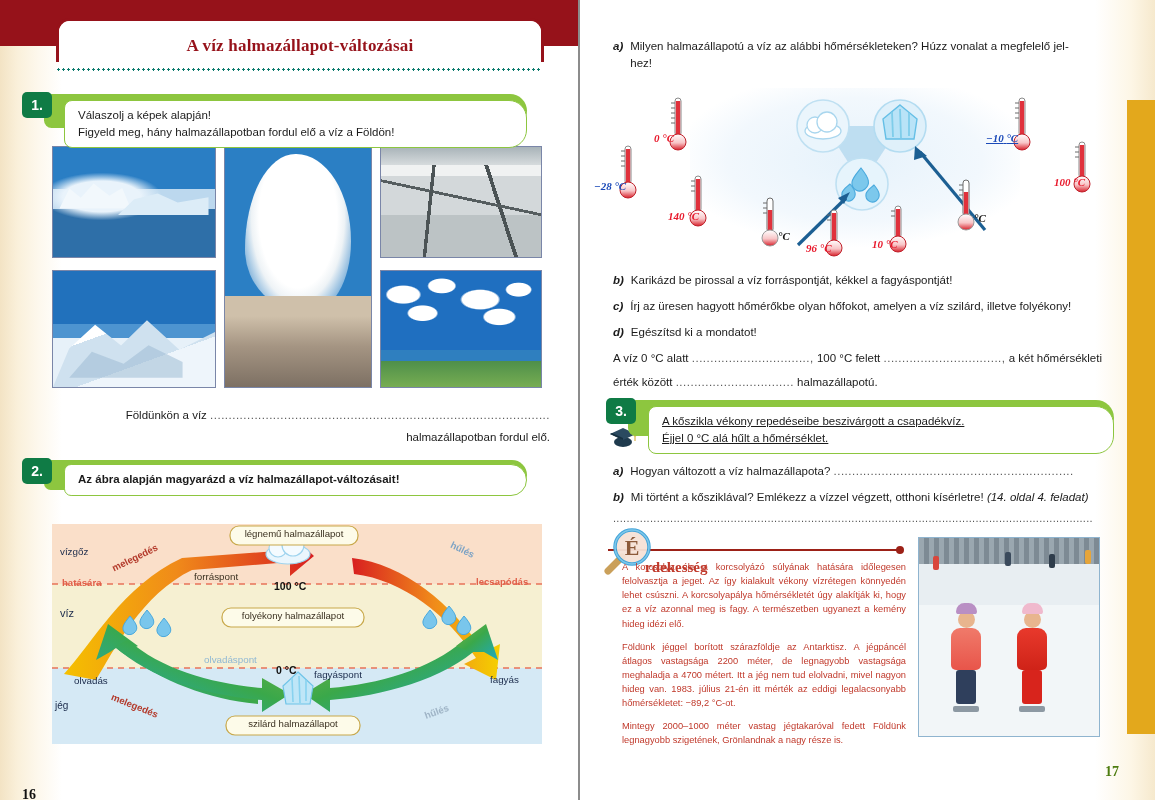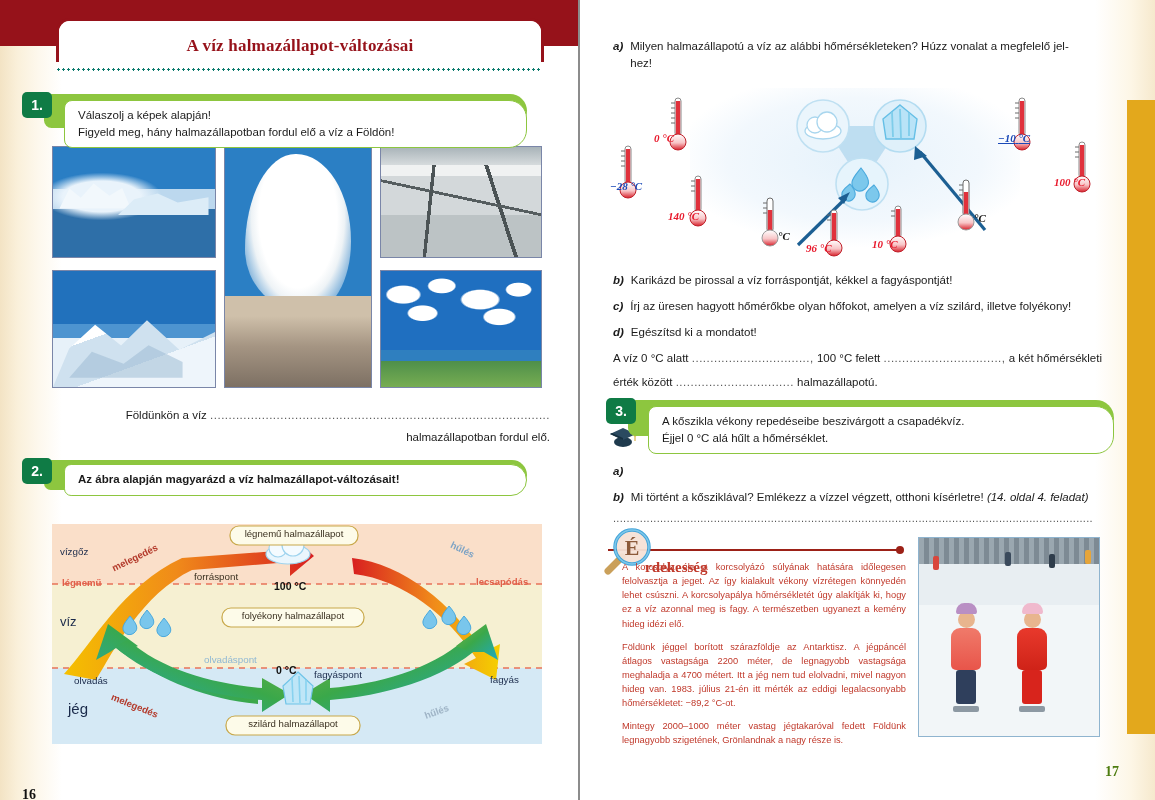--- a/index.html
+++ b/index.html
@@ -362,24 +362,24 @@
           <rect x="174" y="192" width="134" height="19" rx="9" fill="#fdfbe9" stroke="#c8a84a" stroke-width="1.2"></rect>
         </g>
       </svg>
 
       
       <div style="position:absolute; left:182px; top:4px; width:120px; text-align:center; font-size:9.6px; color:#3a3020;">légnemű halmazállapot</div>
       <div style="position:absolute; left:174px; top:86px; width:134px; text-align:center; font-size:9.6px; color:#3a3020;">folyékony halmazállapot</div>
       <div style="position:absolute; left:178px; top:194px; width:126px; text-align:center; font-size:9.6px; color:#3a3020;">szilárd halmazállapot</div>
 
       <div style="position:absolute; left:8px; top:22px; font-size:9.8px; color:#1a2a4a;">vízgőz</div>
-      <div style="position:absolute; left:8px; top:90px; font-size:13px; color:#1a2a4a;">víz</div>
-      <div style="position:absolute; left:16px; top:176px; font-size:15px; color:#1a2a4a;">jég</div>
-
-      <div style="position:absolute; left:10px; top:53px; font-size:9.6px; color:#e0604a; font-weight:bold;">légnemű</div>
+      <div style="position:absolute; left:8px; top:83px; font-size:11px; color:#1a2a4a;">víz</div>
+      <div style="position:absolute; left:3px; top:176px; font-size:10px; color:#1a2a4a;">jég</div>
+
+      <div style="position:absolute; left:10px; top:53px; font-size:9.6px; color:#e0604a; font-weight:bold;">hatására</div>
       <div style="position:absolute; left:58px; top:28px; font-size:9.6px; color:#b33a2b; font-weight:bold; transform:rotate(-26deg);">melegedés</div>
       <div style="position:absolute; left:398px; top:20px; font-size:9.6px; color:#7da3c4; font-weight:bold; transform:rotate(26deg);">hűlés</div>
       <div style="position:absolute; left:424px; top:52px; font-size:9.6px; color:#e0604a; font-weight:bold;">lecsapódás</div>
 
       <div style="position:absolute; left:22px; top:151px; font-size:9.8px; color:#1a2a4a;">olvadás</div>
       <div style="position:absolute; left:58px; top:176px; font-size:9.6px; color:#b33a2b; font-weight:bold; transform:rotate(22deg);">melegedés</div>
       <div style="position:absolute; left:372px; top:182px; font-size:9.6px; color:#9fb4c6; font-weight:bold; transform:rotate(-20deg);">hűlés</div>
       <div style="position:absolute; left:438px; top:150px; font-size:9.8px; color:#1a2a4a;">fagyás</div>
 
       <div style="position:absolute; left:142px; top:47px; font-size:9.8px; color:#3a3020;">forráspont</div>
@@ -552,39 +552,39 @@
             <line x1="-7" y1="15" x2="-3" y2="15"></line>
           </g>
           <circle cx="0" cy="42" r="8" fill="url(#bulb)" stroke="#c0202a" stroke-width="1"></circle>
         </g>
       </svg>
 
       
       <div style="position:absolute; left:44px; top:52px; font:italic bold 11px 'Liberation Serif',serif; color:#e8192c;">
         <span>0</span> <span>°C</span>
       </div>
-      <div style="position:absolute; left:-16px; top:100px; font:italic bold 11px 'Liberation Serif',serif; color:#1a49b8; white-space:nowrap;margin-left:16px;">
+      <div style="position:absolute; left:-16px; top:100px; font:italic bold 11px 'Liberation Serif',serif; color:#1a49b8; white-space:nowrap;">
         <span>−28</span> <span style="color:#1a49b8">°C</span>
       </div>
       <div style="position:absolute; left:58px; top:130px; font:italic bold 11px 'Liberation Serif',serif; color:#e8192c; white-space:nowrap;">
         <span>140</span> <span>°C</span>
       </div>
       <div style="position:absolute; left:168px; top:150px; font:italic bold 11px 'Liberation Serif',serif; color:#111;">
         <span></span><span>°C</span>
       </div>
       <div style="position:absolute; left:196px; top:162px; font:italic bold 11px 'Liberation Serif',serif; color:#e8192c; white-space:nowrap;">
         <span>96</span> <span>°C</span>
       </div>
       <div style="position:absolute; left:262px; top:158px; font:italic bold 11px 'Liberation Serif',serif; color:#e8192c; white-space:nowrap;">
         <span>10</span> <span>°C</span>
       </div>
       <div style="position:absolute; left:364px; top:132px; font:italic bold 11px 'Liberation Serif',serif; color:#111;">
         <span></span><span>°C</span>
       </div>
-      <div style="position:absolute; left:388px; top:52px; font:italic bold 11px 'Liberation Serif',serif; color:#1a49b8; white-space:nowrap;text-decoration:underline;">
+      <div style="position:absolute; left:376px; top:52px; font:italic bold 11px 'Liberation Serif',serif; color:#1a49b8; white-space:nowrap;text-decoration:underline;">
         <span>−10</span> <span>°C</span>
       </div>
       <div style="position:absolute; left:444px; top:96px; font:italic bold 11px 'Liberation Serif',serif; color:#e8192c; white-space:nowrap;">
         <span>100</span> <span>°C</span>
       </div>
     </div>
 
     <div class="q-row" style="left:33px; top:272px; width:500px;">
       <span class="q-lbl">b)</span>
       <span>Karikázd be pirossal a víz forráspontját, kékkel a fagyáspontját!</span>
@@ -615,28 +615,32 @@
 
       <div style="position:absolute; left:2px; top:28px; width:30px; height:22px;">
         <svg width="30" height="22" viewBox="0 0 30 22">
           <ellipse cx="15" cy="16" rx="9" ry="5" fill="#1f3a4d"></ellipse>
           <polygon points="2,8 15,2 28,8 15,14" fill="#2b4a60"></polygon>
           <polygon points="2,8 15,14 15,12 4,7" fill="#16303f"></polygon>
           <circle cx="27" cy="9" r="1.6" fill="#d8b24a"></circle>
           <line x1="27" y1="9" x2="27" y2="15" stroke="#d8b24a" stroke-width="1.2"></line>
         </svg>
       </div>
-      <div class="task-box" style="width:466px; top:8px;">
+      <div class="task-box" style="width:466px; top:8px;text-decoration:underline;">
         <div>A kőszikla vékony repedéseibe beszivárgott a csapadékvíz.</div>
         <div>Éjjel 0 °C alá hűlt a hőmérséklet.</div>
       </div>
     </div>
 
     <div class="q-row" style="left:33px; top:463px; width:510px;">
       <span class="q-lbl">a)</span>
+      <span>
+        <span>Hogyan változott a víz halmazállapota?</span>
+        <span class="dots-inline">.................................................................</span>
+      </span>
     </div>
     <div class="q-row" style="left:33px; top:489px; width:515px;">
       <span class="q-lbl">b)</span>
       <span>
         <span>Mi történt a kősziklával? Emlékezz a vízzel végzett, otthoni kísérletre!</span>
         <i>(14. oldal 4. feladat)</i>
       </span>
     </div>
     <div style="position:absolute; left:33px; top:512px; width:500px; font-size:11px; color:#555; letter-spacing:.3px; overflow:hidden; white-space:nowrap;">...............................................................................................................................................</div>
 

